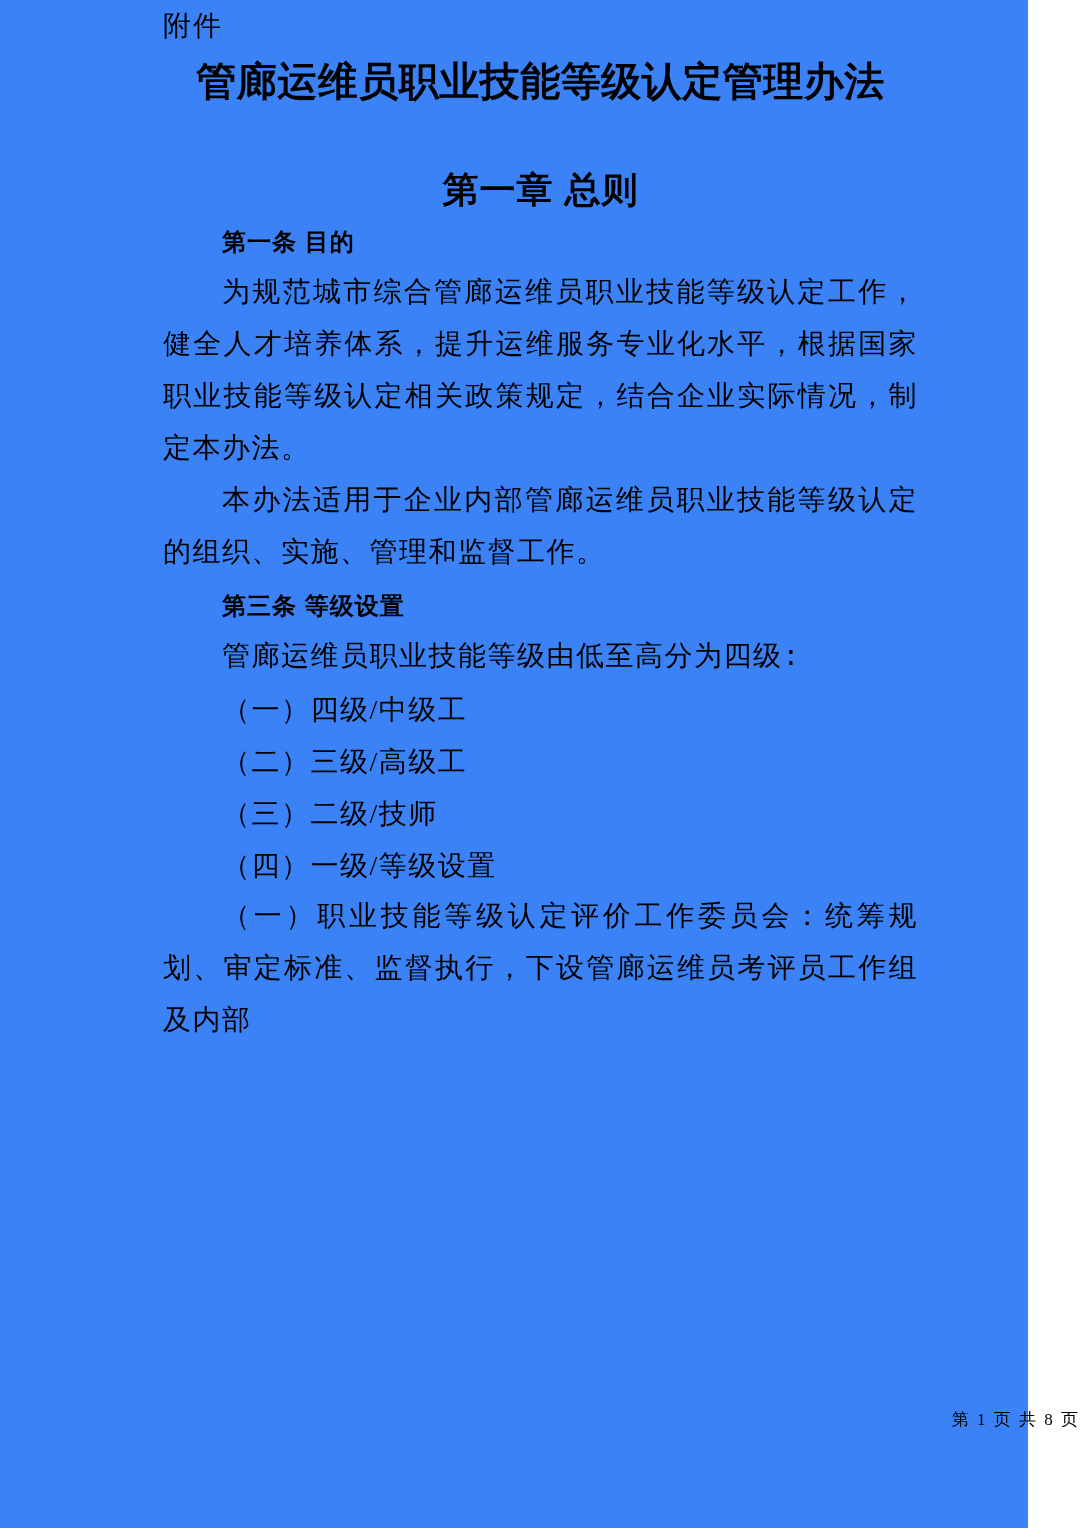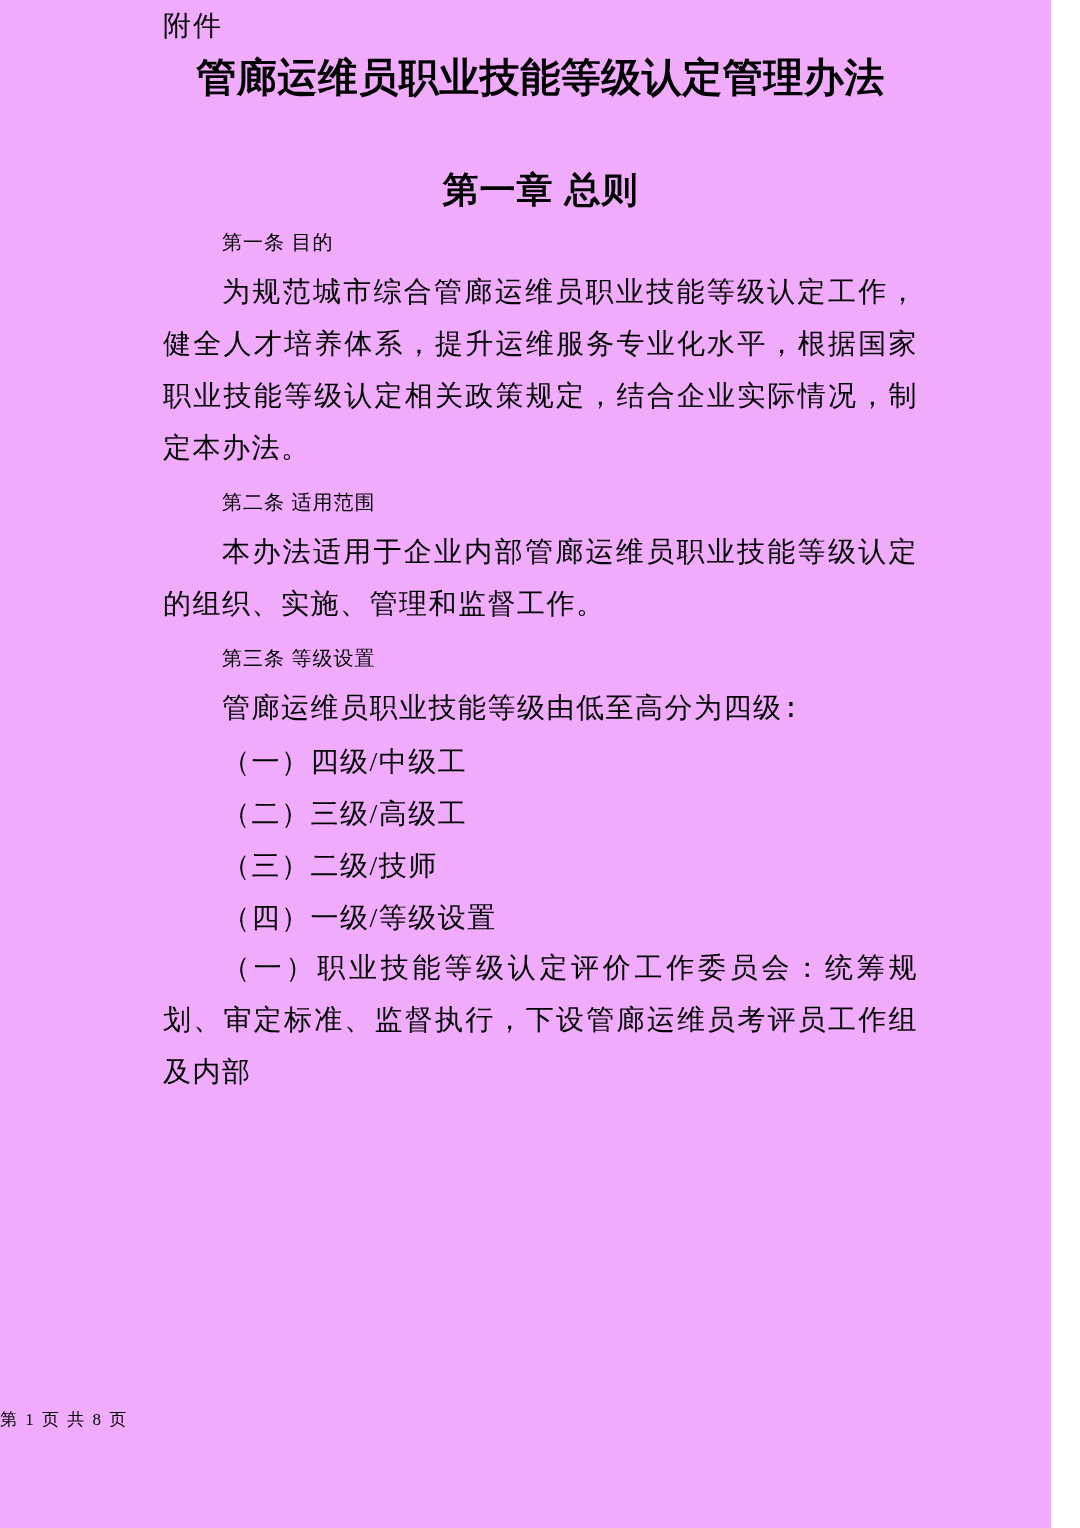--- a/index.html
+++ b/index.html
@@ -8,61 +8,60 @@
     height: 1528px;
     background: #ffffff;
     font-family: "Liberation Serif", "DejaVu Serif", serif;
     color: #000000;
     overflow: hidden;
   }
   .page {
     position: relative;
     width: 1028px;
     height: 1528px;
-    background: #f0abfc;
-    padding-left: 23px;
+    background: #3b82f6;
   }
   .content {
     position: absolute;
     left: 163px;
     top: 0;
     width: 755px;
   }
   .content > div { margin: 0; }
 
   .attachment-label {
     margin-top: 136px;
     font-family: "Liberation Sans", "DejaVu Sans", sans-serif;
     font-size: 28px;
     line-height: 52px;
     letter-spacing: 2px;
   }
   .doc-title {
     margin-top: 46px;
-    font-family: Liberation Mono, monospace;
+    font-family: Liberation Sans, sans-serif;
     font-weight: bold;
     font-size: 40px;
     line-height: 58px;
     text-align: center;
     letter-spacing: 0.5px;
     white-space: nowrap;
   }
   .chapter-heading {
     font-family: "Liberation Sans", "DejaVu Sans", sans-serif;
     font-weight: bold;
     font-size: 36px;
     line-height: 52px;
     text-align: center;
     letter-spacing: 1px;
   }
   .chapter-heading.first { margin-top: 54px; }
   .article-heading {
     font-family: "Liberation Sans", "DejaVu Sans", sans-serif;
-    font-weight: normal;
-    font-size: 20px;
+    font-weight: bold;
+    font-size: 24px;
     line-height: 52px;
     text-indent: 59px;
     letter-spacing: 1px;
   }
   .body-para {
     font-family: Liberation Mono, monospace;
     font-size: 28px;
     line-height: 52px;
     text-indent: 59px;
     text-align: justify;
@@ -77,21 +76,21 @@
   }
   .mt8  { margin-top: 8px; }
   .mt5  { margin-top: 5px; }
   .mt4  { margin-top: 4px; }
   .mt1  { margin-top: 1px; }
   .page-footer {
     position: absolute;
     top: 1408px;
     left: 0;
     width: 1080px;
-    text-align: left;
+    text-align: right;
     font-family: "Liberation Serif", "DejaVu Serif", serif;
     font-size: 17px;
     line-height: 24px;
     letter-spacing: 2px;
   }
 </style>
 </head>
 <body>
 
 <div class="page">
@@ -100,21 +99,20 @@
     <div class="attachment-label">附件</div>
 
     <div class="doc-title">管廊运维员职业技能等级认定管理办法</div>
 
     <div class="chapter-heading first">第一章 总则</div>
 
     <div class="article-heading">第一条 目的</div>
 
     <div class="body-para mt8">为规范城市综合管廊运维员职业技能等级认定工作，健全人才培养体系，提升运维服务专业化水平，根据国家职业技能等级认定相关政策规定，结合企业实际情况，制定本办法。</div>
 
-    <div class="article-heading">第二条 适用范围</div>
 
     <div class="body-para mt5">本办法适用于企业内部管廊运维员职业技能等级认定的组织、实施、管理和监督工作。</div>
 
     <div class="article-heading mt1">第三条 等级设置</div>
 
     <div class="body-para mt5">管廊运维员职业技能等级由低至高分为四级:</div>
 
     <div class="list-item mt1">（一）四级/中级工</div>
 
     <div class="list-item mt1">（二）三级/高级工</div>

